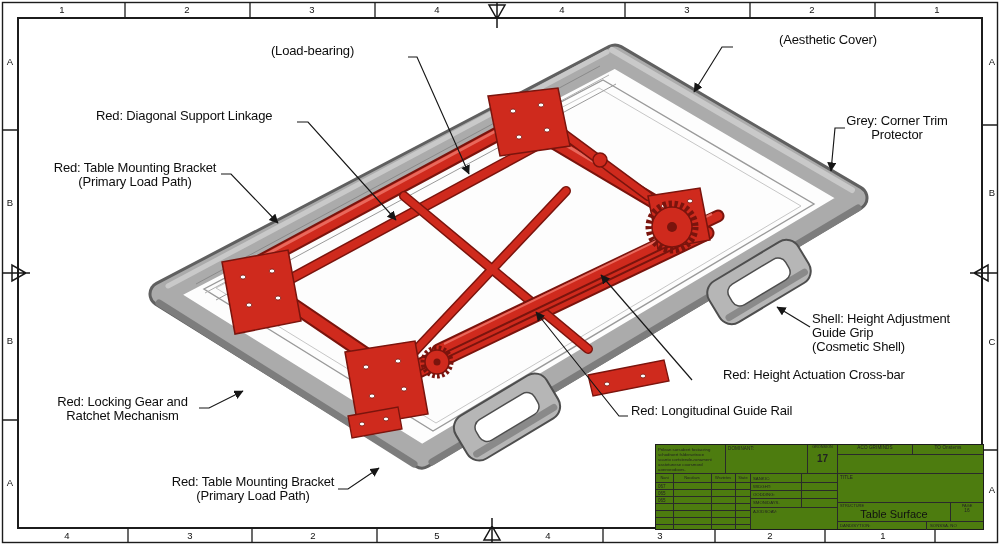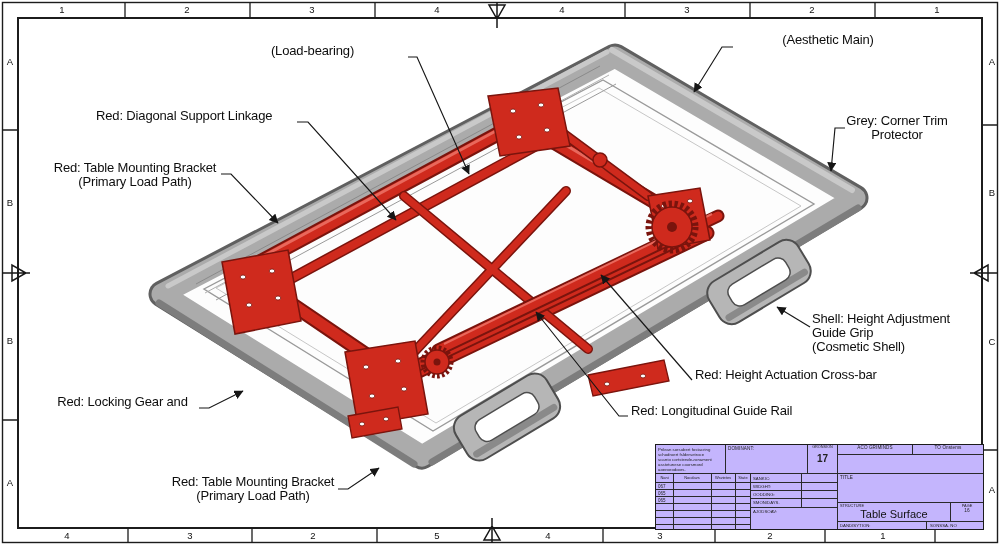--- a/index.html
+++ b/index.html
@@ -6,21 +6,21 @@
   .stage{position:relative;width:1000px;height:545px;background:#ffffff;overflow:hidden;
          font-family:"Liberation Sans",sans-serif;}
   svg{position:absolute;left:0;top:0;}
   .gl{position:absolute;width:26px;margin-left:-13px;text-align:center;
       font:9.5px "Liberation Sans",sans-serif;color:#111;}
   .gv{position:absolute;width:14px;margin-top:-6px;text-align:center;
       font:9.5px "Liberation Sans",sans-serif;color:#111;}
   .lbl{position:absolute;font:13px/1.09 "Liberation Sans",sans-serif;color:#0d0d0d;
        letter-spacing:-0.15px;}
   .lbl div{white-space:nowrap;}
-  .tb{position:absolute;left:655px;top:444px;width:327px;height:84px;background:#c4b5fd;
+  .tb{position:absolute;left:655px;top:444px;width:327px;height:84px;background:#4d7c0f;
       border:1.3px solid #1c1c1c;font-family:"Liberation Sans",sans-serif;color:#222;}
   .tb .c{position:absolute;box-sizing:border-box;}
   .tiny{font-size:4.3px;line-height:5px;}
   .cap{font-size:4.6px;line-height:6px;letter-spacing:0.1px;}
   .vline{position:absolute;width:1px;background:#2a2a2a;}
   .hline{position:absolute;height:1px;background:#2a2a2a;}
 </style>
 </head>
 <body>
 
@@ -189,46 +189,47 @@
 
 <span class="gv" style="left:985px;top:62px">A</span>
 <span class="gv" style="left:985px;top:193px">B</span>
 <span class="gv" style="left:985px;top:342px">C</span>
 <span class="gv" style="left:985px;top:490px">A</span>
 
 <div class="lbl" style="left:215px;top:44px;width:195px;text-align:center">
   <div>(Load-bearing)</div>
 </div>
 <div class="lbl" style="left:723px;top:33px;width:210px;text-align:center">
-  <div>(Aesthetic Main)</div>
+  <div>(Aesthetic Cover)</div>
 </div>
 <div class="lbl" style="left:96px;top:109px;width:200px;text-align:left">
   <div>Red: Diagonal Support Linkage</div>
 </div>
 <div class="lbl" style="left:836px;top:114px;width:122px;text-align:center">
   <div>Grey: Corner Trim</div>
   <div>Protector</div>
 </div>
 <div class="lbl" style="left:42px;top:161px;width:186px;text-align:center">
   <div>Red: Table Mounting Bracket</div>
   <div>(Primary Load Path)</div>
 </div>
 <div class="lbl" style="left:812px;top:312px;width:165px;text-align:left">
   <div>Shell: Height Adjustment</div>
   <div>Guide Grip</div>
   <div>(Cosmetic Shell)</div>
 </div>
-<div class="lbl" style="left:695px;top:368px;width:205px;text-align:left">
+<div class="lbl" style="left:723px;top:368px;width:205px;text-align:left">
   <div>Red: Height Actuation Cross-bar</div>
 </div>
 <div class="lbl" style="left:631px;top:404px;width:185px;text-align:left">
   <div>Red: Longitudinal Guide Rail</div>
 </div>
 <div class="lbl" style="left:45px;top:395px;width:155px;text-align:center">
   <div>Red: Locking Gear and</div>
+  <div>Ratchet Mechanism</div>
 </div>
 <div class="lbl" style="left:160px;top:475px;width:186px;text-align:center">
   <div>Red: Table Mounting Bracket</div>
   <div>(Primary Load Path)</div>
 </div>
 
 <div class="tb">
 
   <div class="c tiny" style="left:0;top:0;width:70px;height:28px;border-right:1px solid #2a2a2a;padding:2px 2px">
     <div>Prilean sorsubert fostacring</div>

